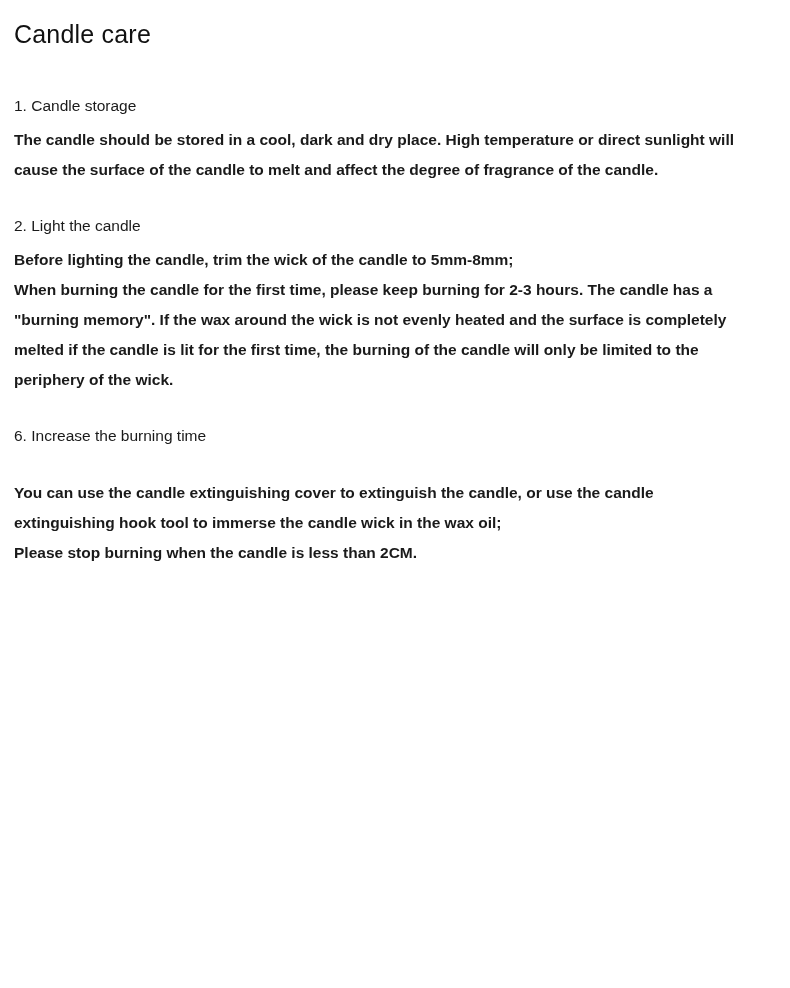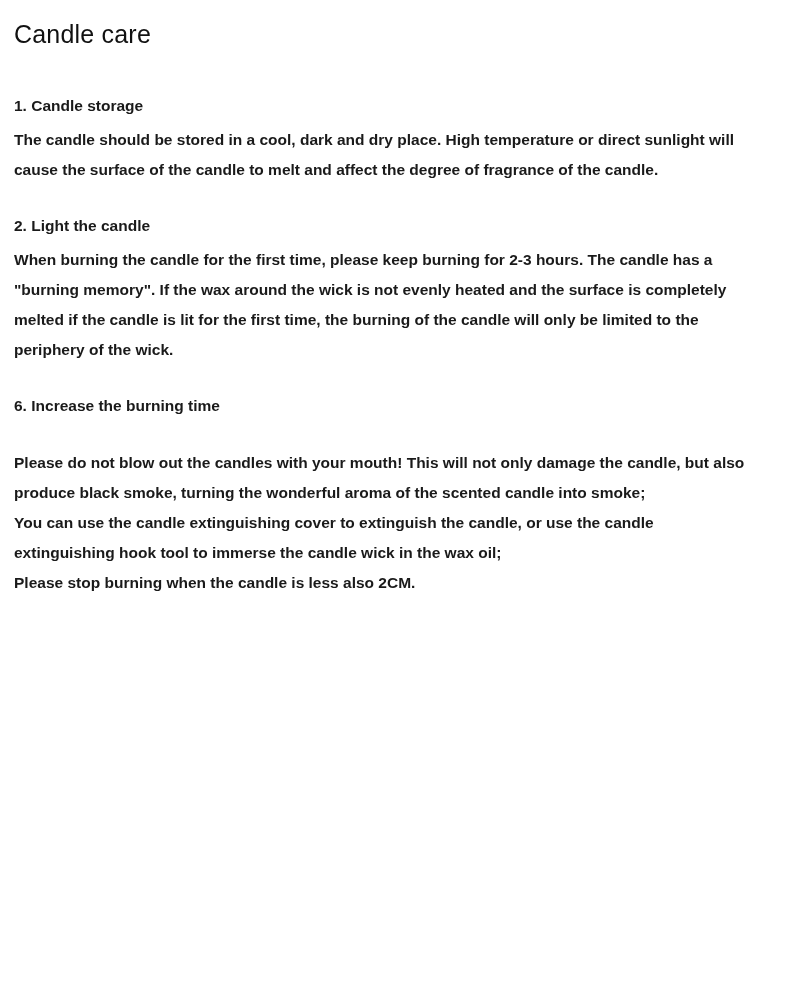--- a/index.html
+++ b/index.html
@@ -35,21 +35,21 @@
     margin-top: 44px;
   }
   .section {
     margin-bottom: 30px;
   }
   .section:last-child {
     margin-bottom: 0;
   }
   .section-heading {
     font-size: 15.5px;
-    font-weight: 700;
+    font-weight: 400;
     line-height: 1.45;
     margin: 0 0 8px 0;
     padding-left: 2px;
     color: #1a1a1a;
   }
   .para {
     font-size: 15.5px;
     font-weight: 700;
     line-height: 30px;
     margin: 0;
@@ -67,27 +67,27 @@
 
   <div class="sections">
 
     <section class="section">
       <h2 class="section-heading">1. Candle storage</h2>
       <p class="para">The candle should be stored in a cool, dark and dry place. High temperature or direct sunlight will cause the surface of the candle to melt and affect the degree of fragrance of the candle.</p>
     </section>
 
     <section class="section">
       <h2 class="section-heading">2. Light the candle</h2>
+      <p class="para">Before lighting the candle, trim the wick of the candle to 5mm-8mm;</p>
       <p class="para">When burning the candle for the first time, please keep burning for 2-3 hours. The candle has a "burning memory". If the wax around the wick is not evenly heated and the surface is completely melted if the candle is lit for the first time, the burning of the candle will only be limited to the periphery of the wick.</p>
     </section>
 
     <section class="section">
       <h2 class="section-heading">6. Increase the burning time</h2>
     </section>
 
     <section class="section">
-      <p class="para">Please do not blow out the candles with your mouth! This will not only damage the candle, but also produce black smoke, turning the wonderful aroma of the scented candle into smoke;</p>
       <p class="para">You can use the candle extinguishing cover to extinguish the candle, or use the candle extinguishing hook tool to immerse the candle wick in the wax oil;</p>
-      <p class="para">Please stop burning when the candle is less also 2CM.</p>
+      <p class="para">Please stop burning when the candle is less than 2CM.</p>
     </section>
 
   </div>
 </div>
 
 </body></html>

